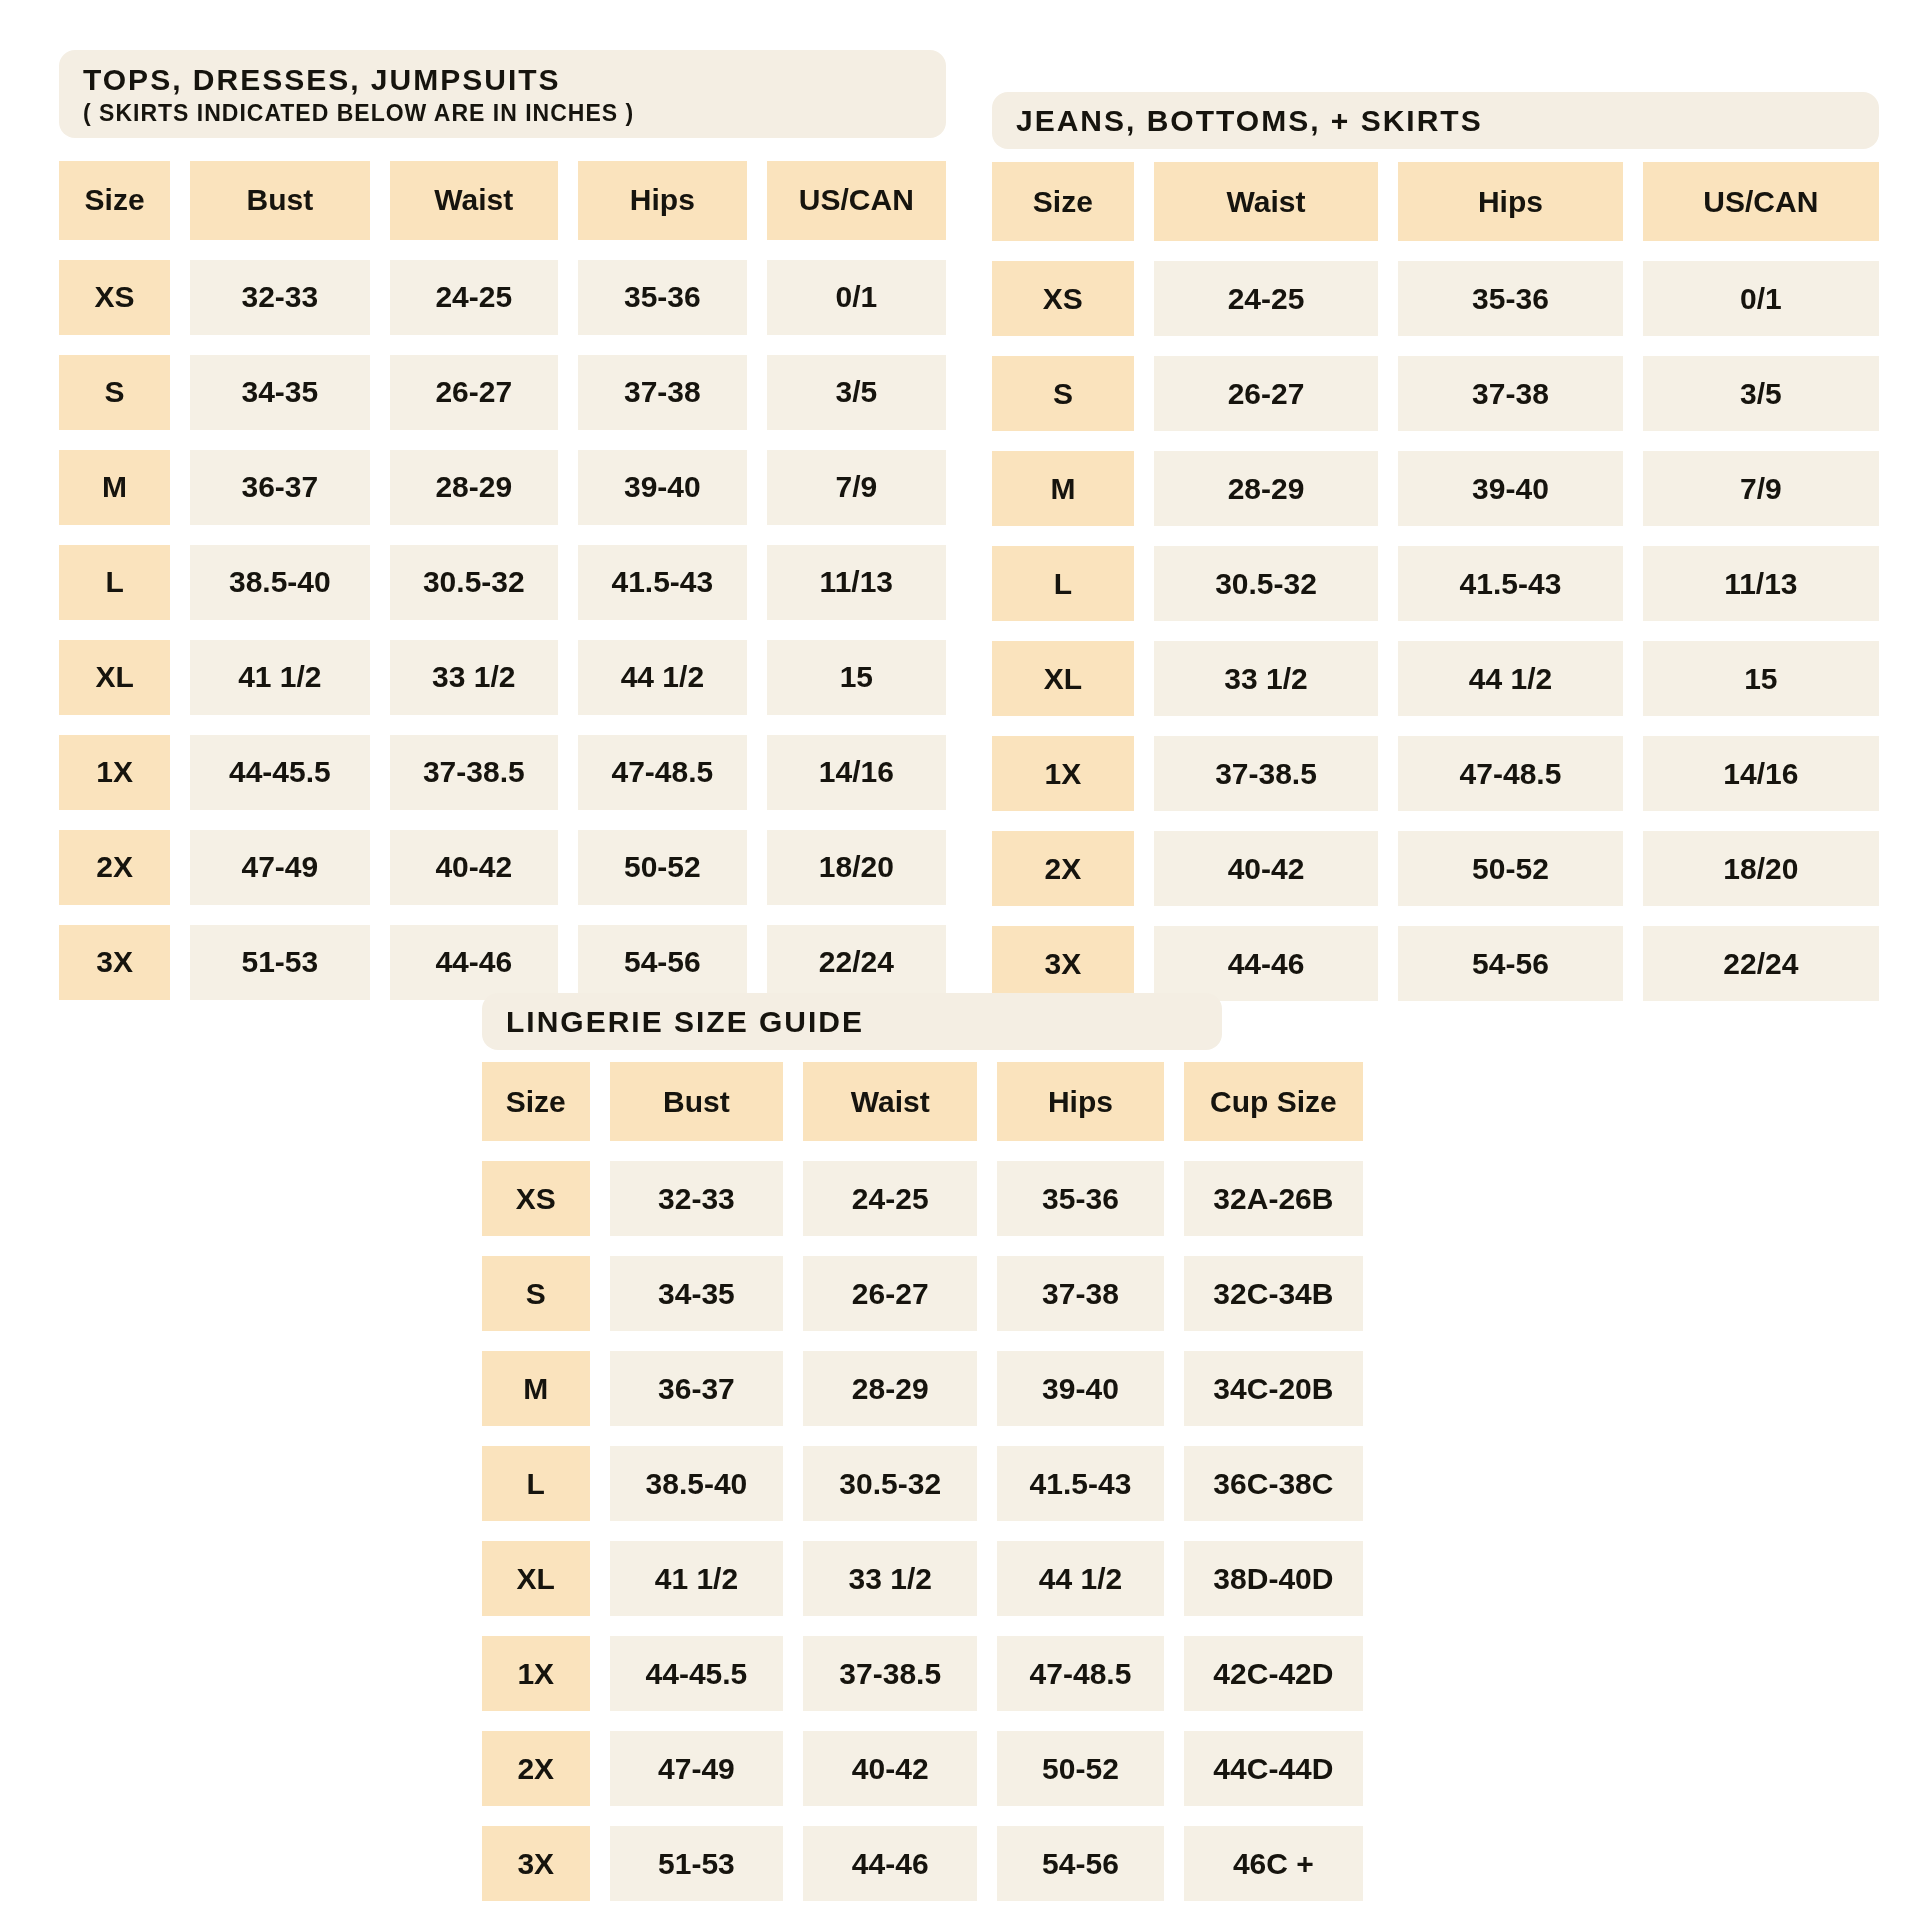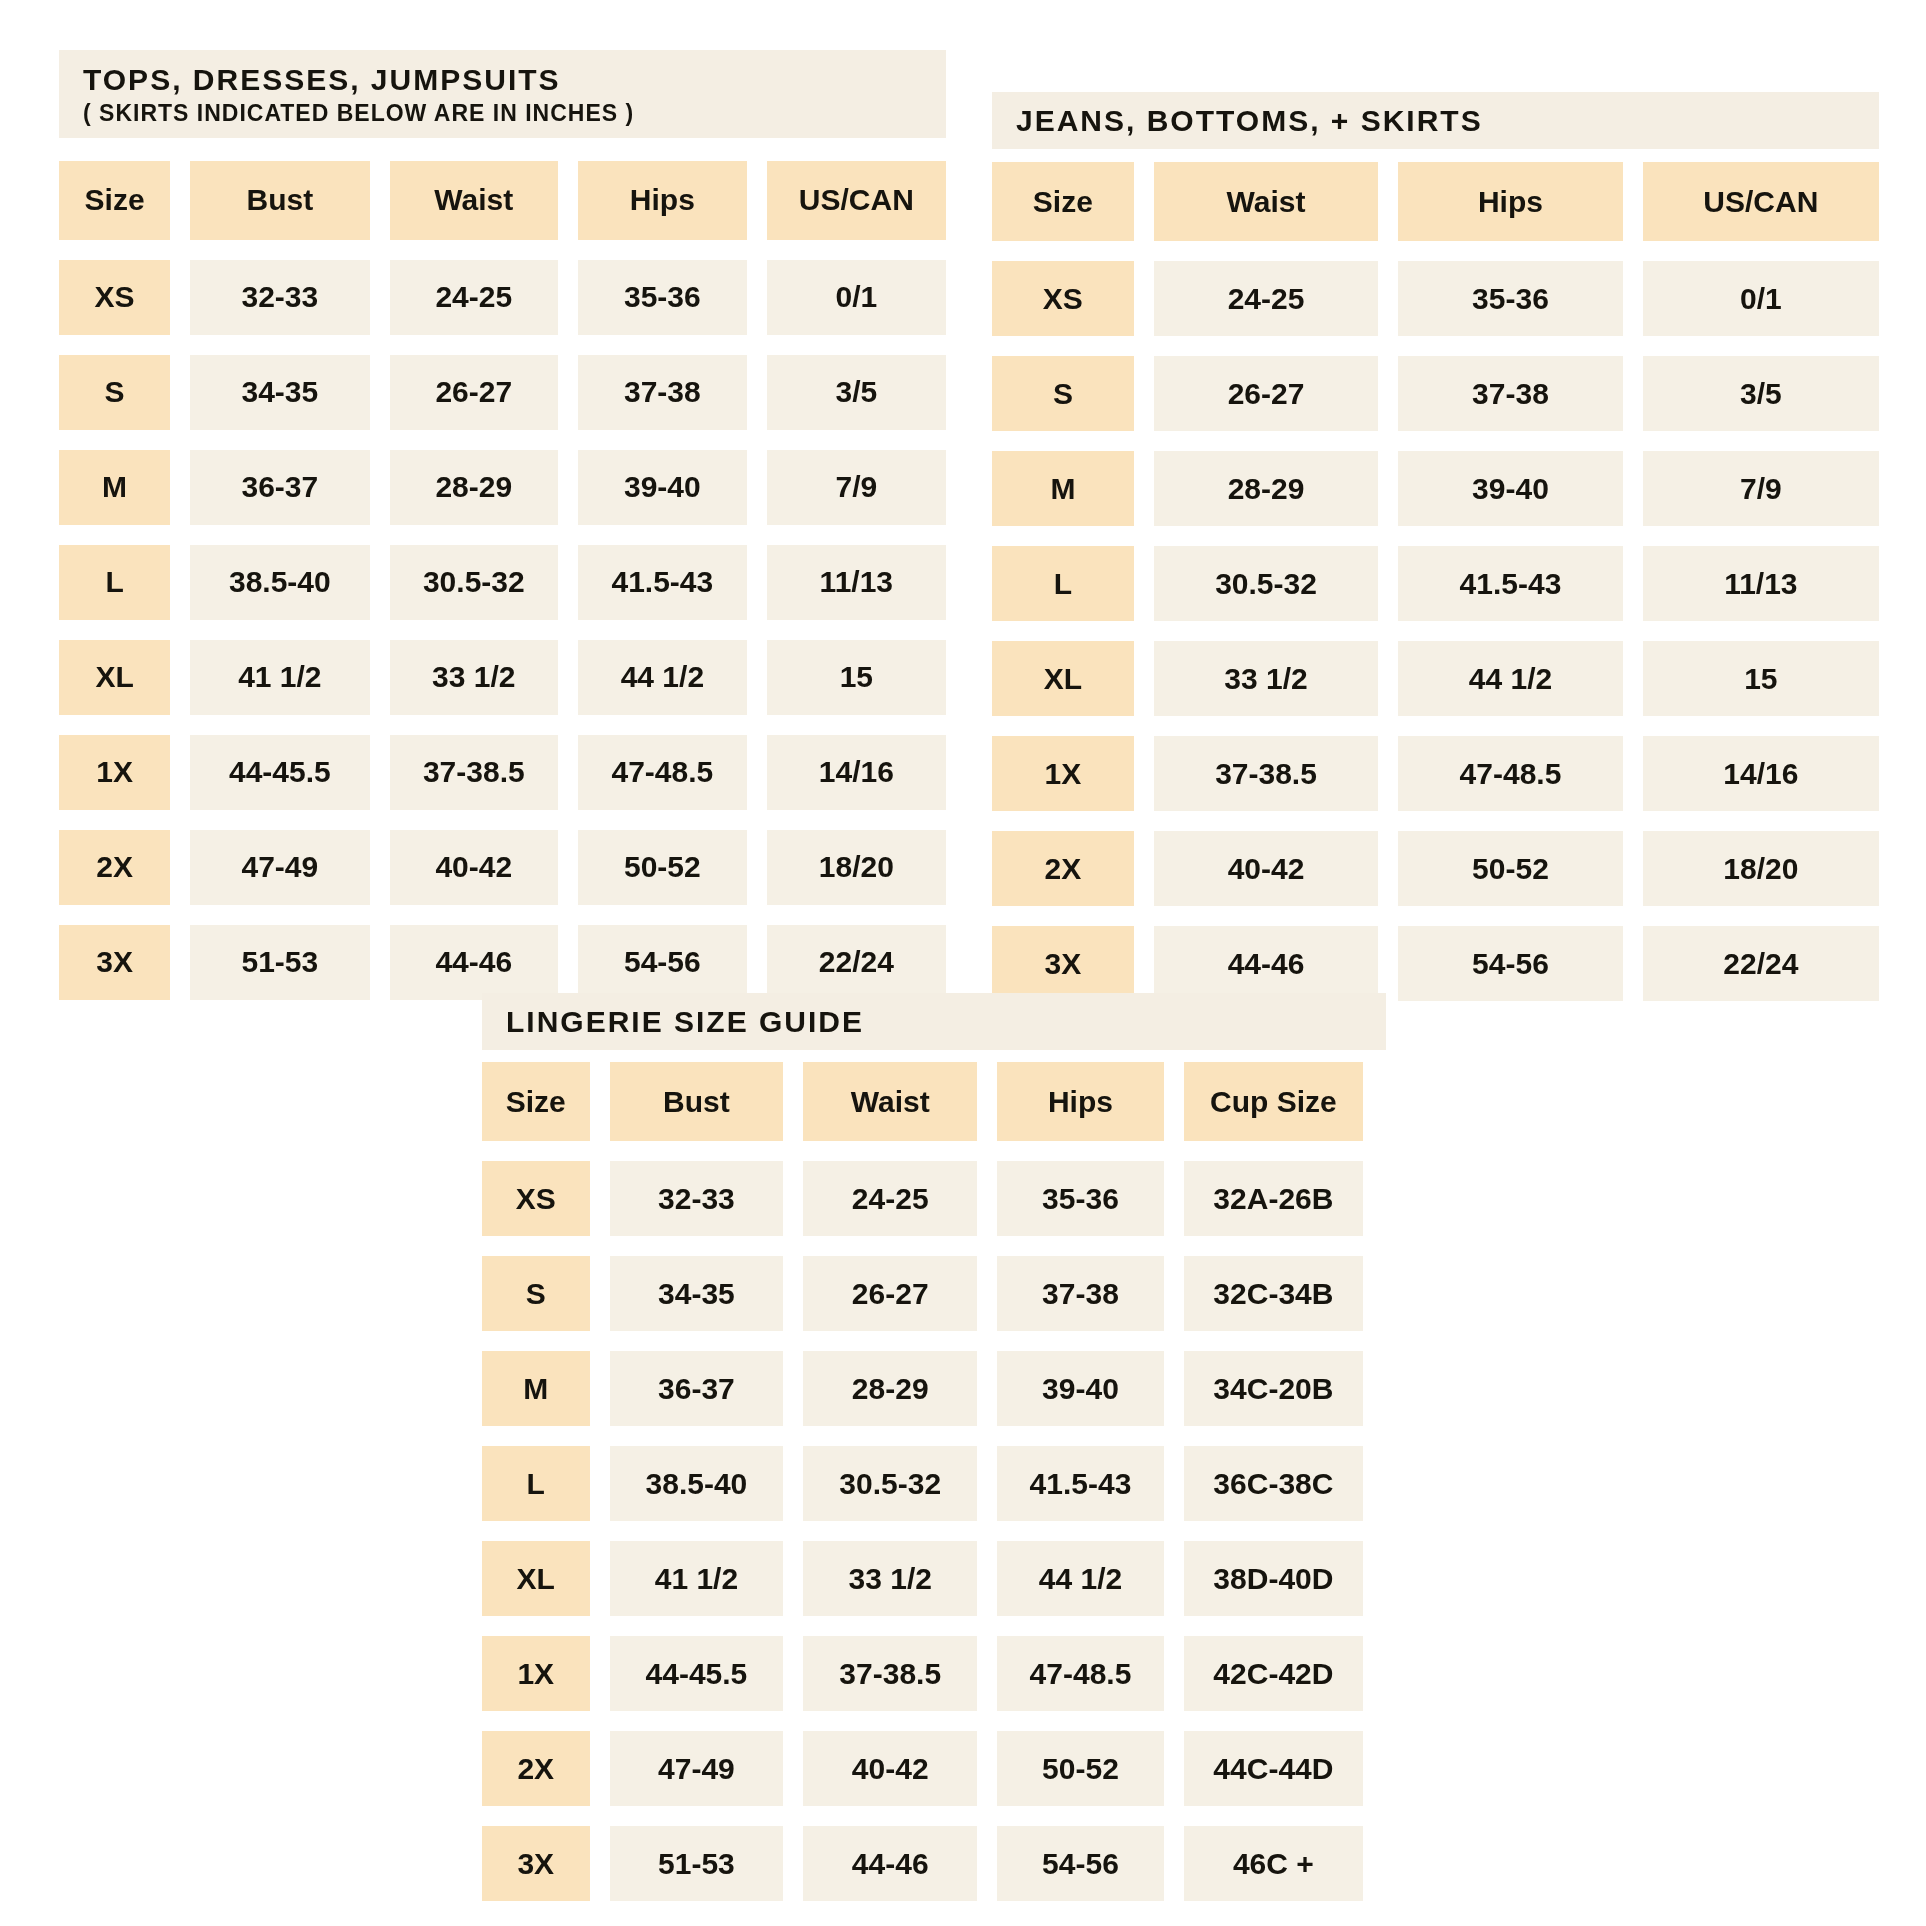--- a/index.html
+++ b/index.html
@@ -23,23 +23,24 @@
     overflow:hidden;
   }
   .table-section{position:absolute;}
   .title-block{
     background:var(--titlebg);
     display:flex;
     flex-direction:column;
     justify-content:center;
     padding:9px 24px;
     width:100%;
+    border-radius:16px;
   }
   .title-block.two-line{padding:10px 24px;}
-  .title-block.wide{width:904px;}
+  .title-block.wide{width:740px;}
   .title{
     font-size:30px;
     font-weight:bold;
     letter-spacing:2px;
     line-height:1.3;
     color:var(--ink);
     white-space:nowrap;
   }
   .subtitle{
     font-size:23px;

